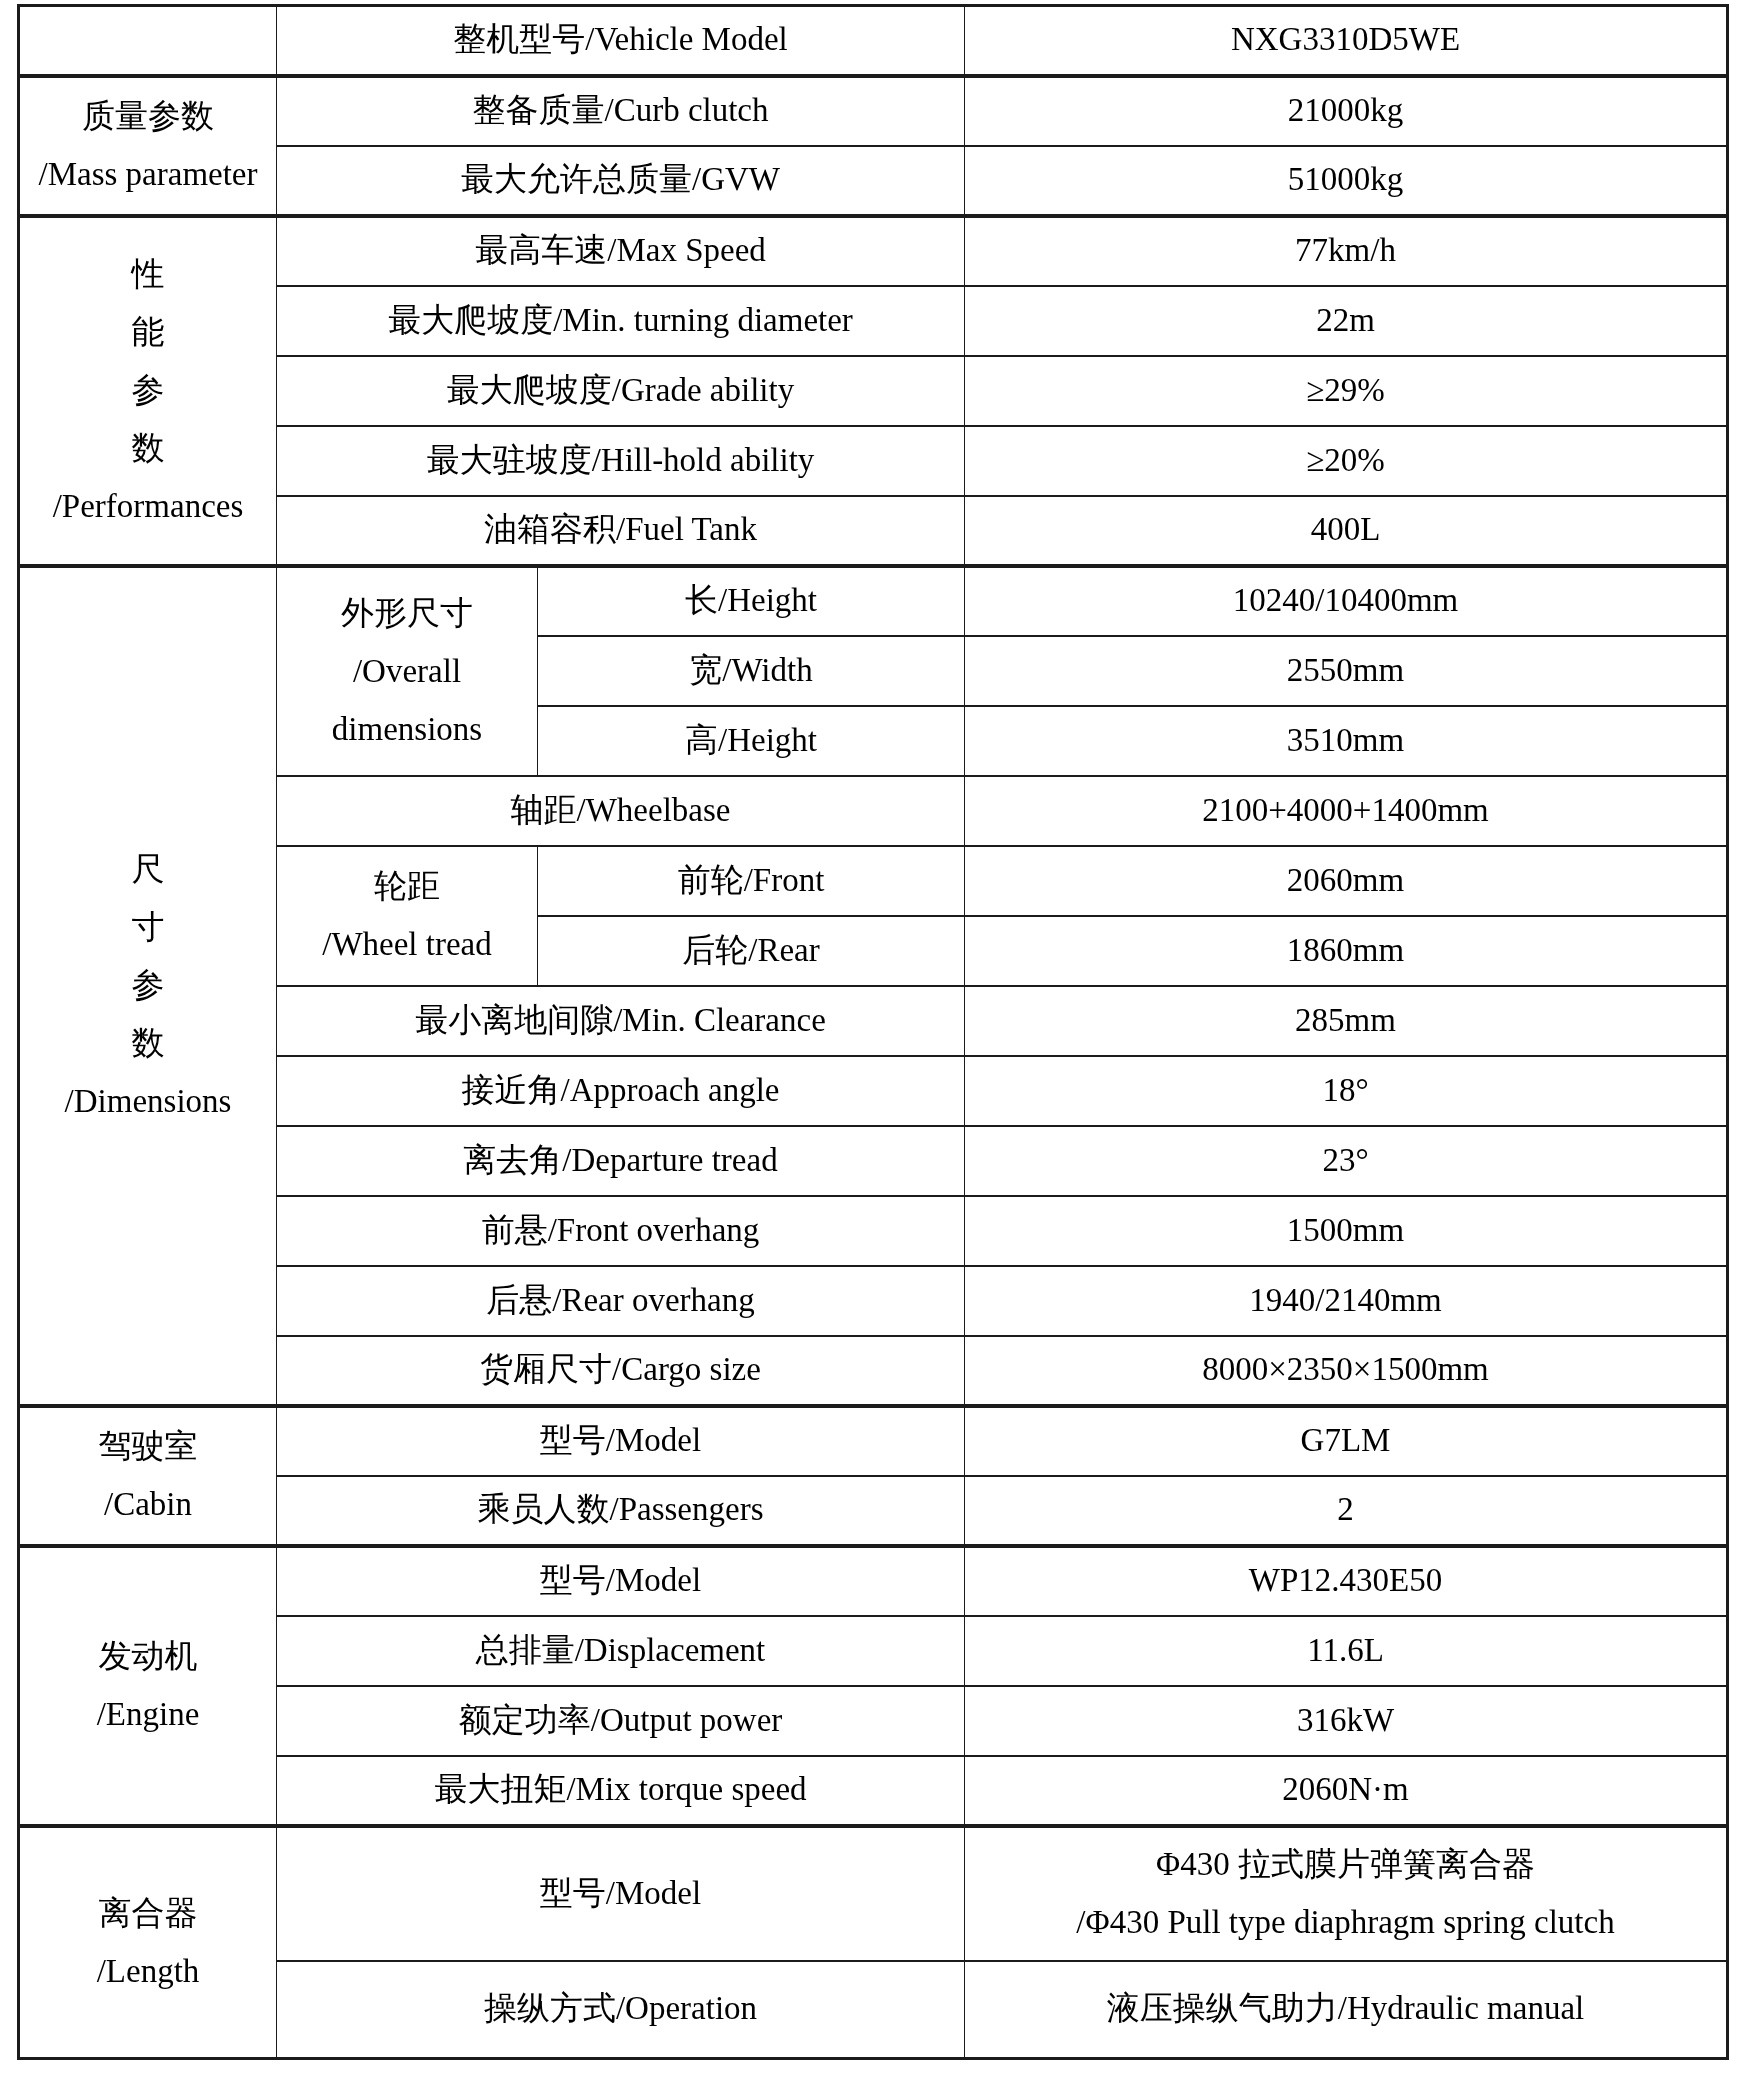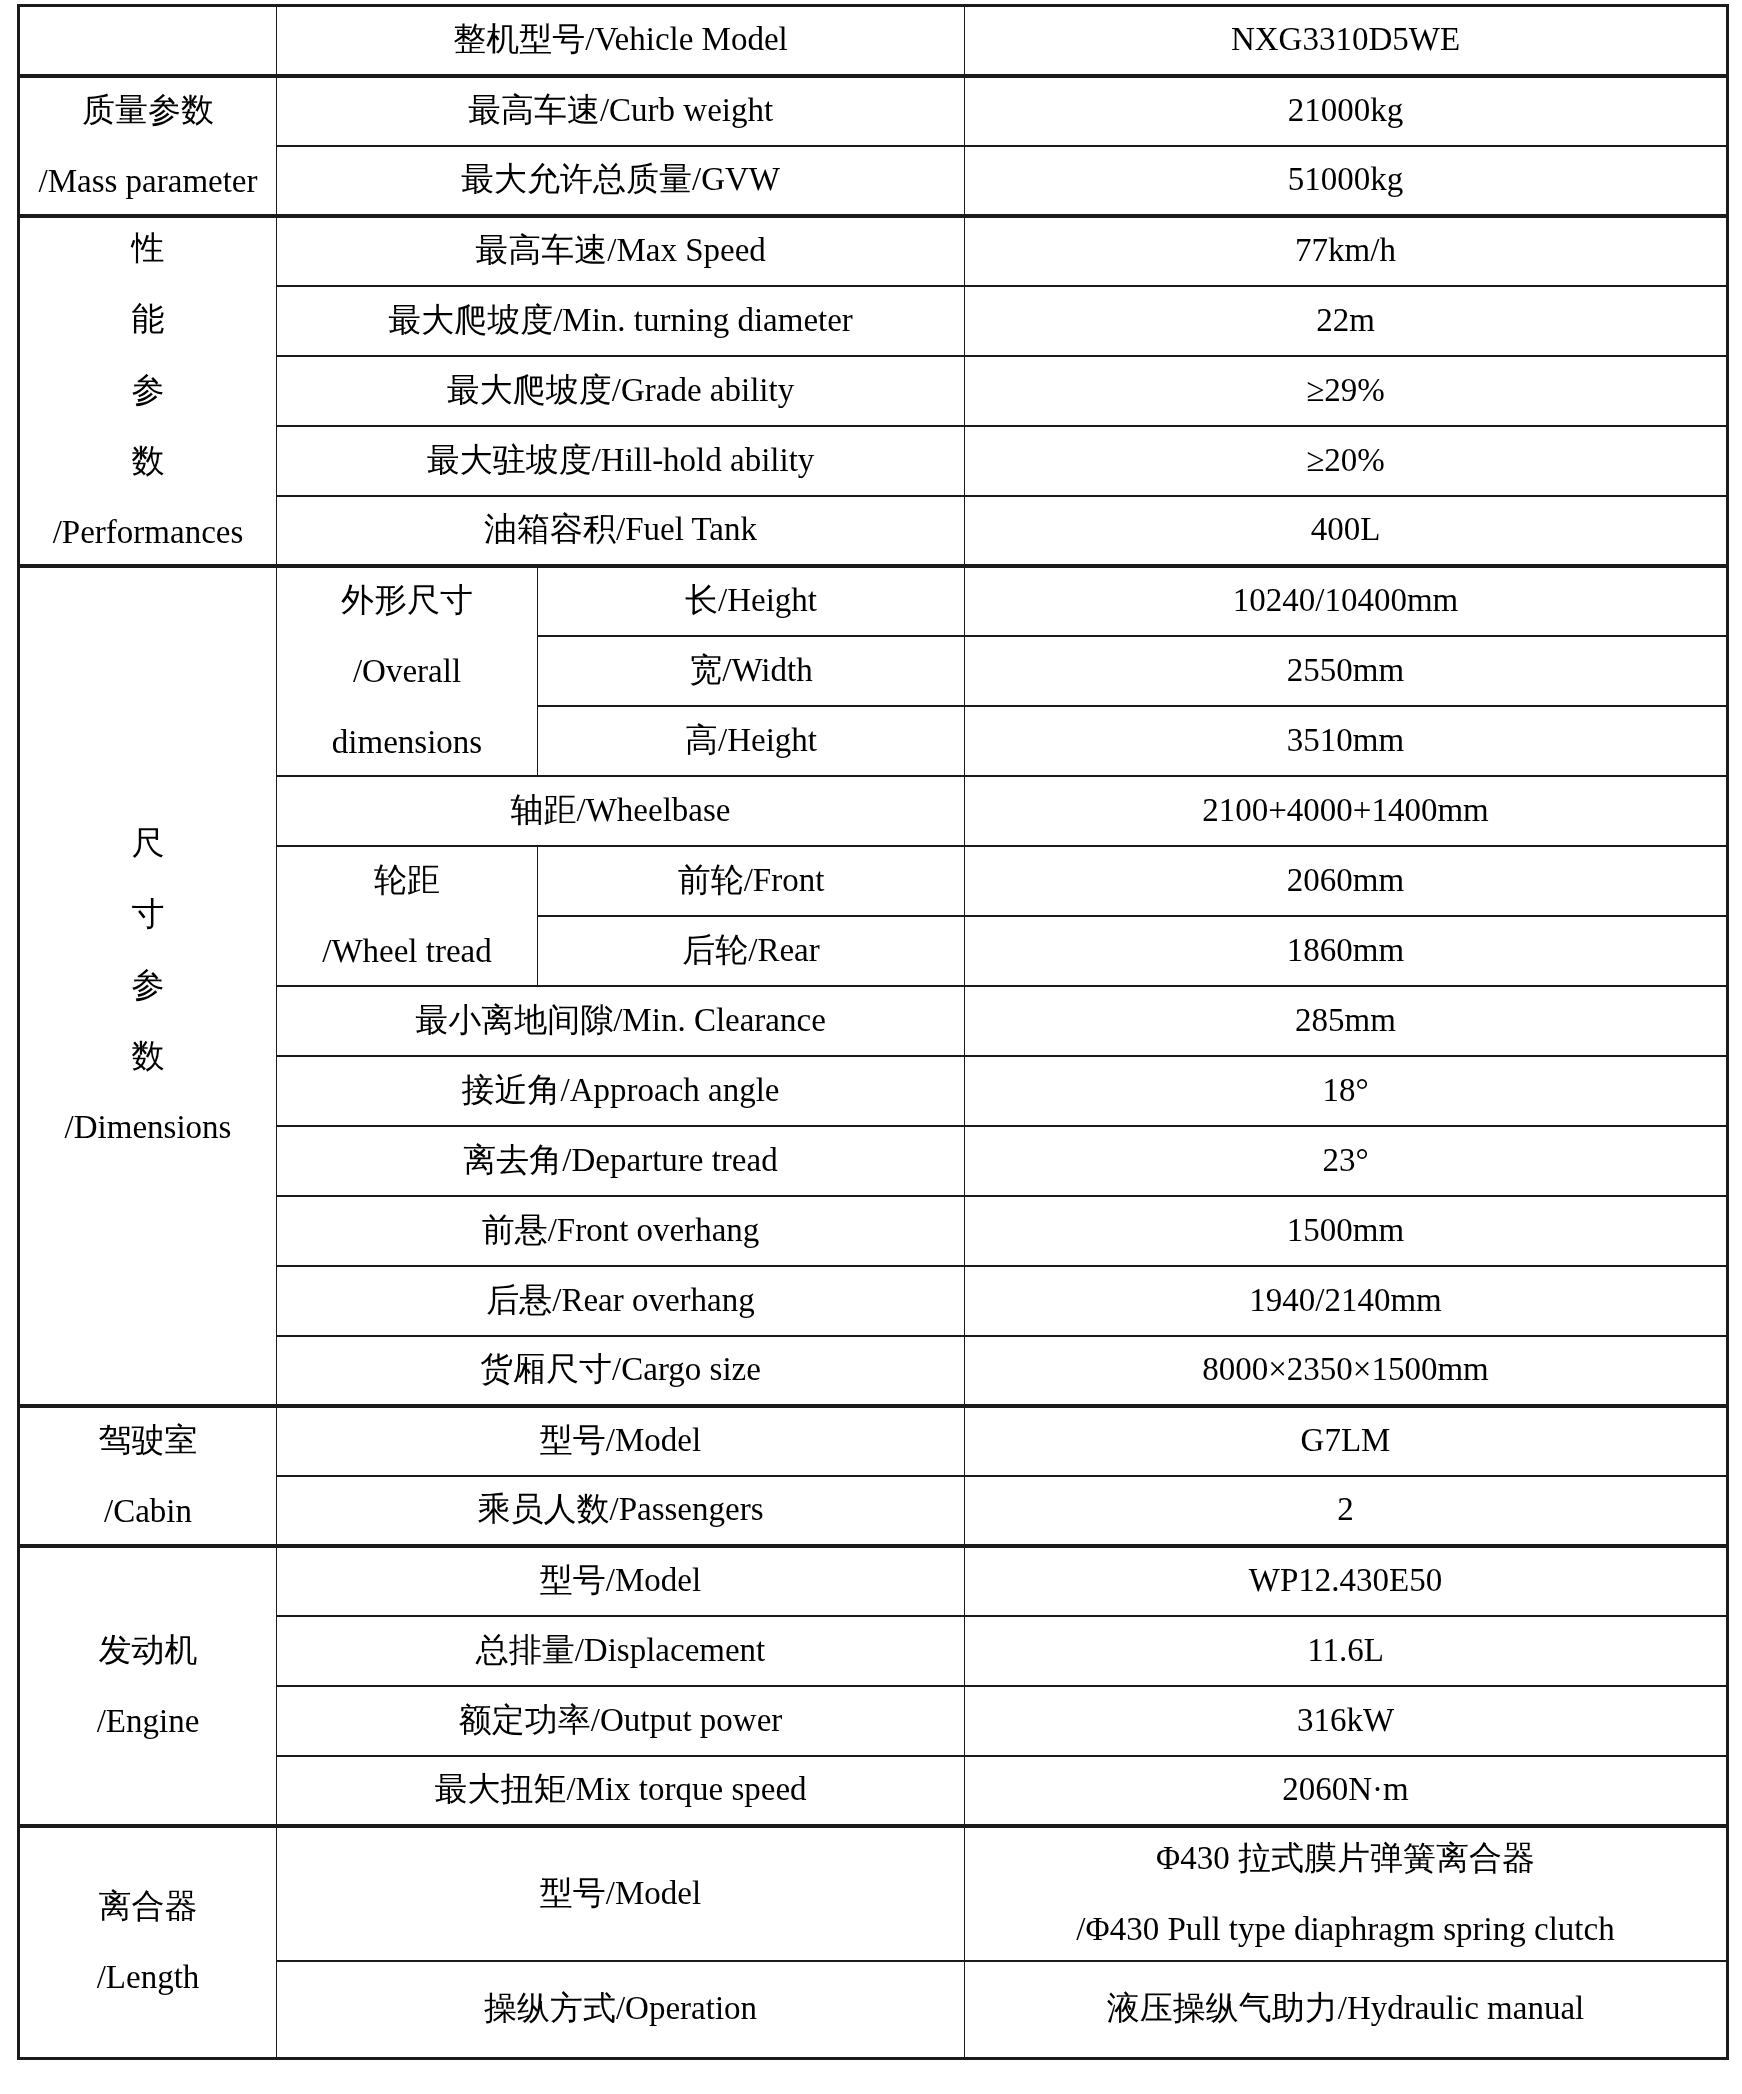--- a/index.html
+++ b/index.html
@@ -37,21 +37,21 @@
     vertical-align: middle;
     font-size: 33px;
     line-height: 1.15;
   }
   tr.sep > td { border-top-width: 4.9px; }
   .stack {
     display: flex;
     flex-direction: column;
     align-items: center;
     justify-content: center;
-    gap: 38px;
+    gap: 25px;
     line-height: 1;
   }
   .stack span { display: block; white-space: nowrap; }
 </style>
 </head>
 <body>
 
 <table class="spec">
   <colgroup>
     <col class="c1">
@@ -67,21 +67,21 @@
     <td>NXG3310D5WE</td>
   </tr>
 
   <tr class="sep">
     <td rowspan="2">
       <div class="stack">
         <span>质量参数</span>
         <span>/Mass parameter</span>
       </div>
     </td>
-    <td colspan="2">最高车速/Curb weight</td>
+    <td colspan="2">整备质量/Curb clutch</td>
     <td>21000kg</td>
   </tr>
   <tr>
     <td colspan="2">最大允许总质量/GVW</td>
     <td>51000kg</td>
   </tr>
 
   <tr class="sep">
     <td rowspan="5">
       <div class="stack">

